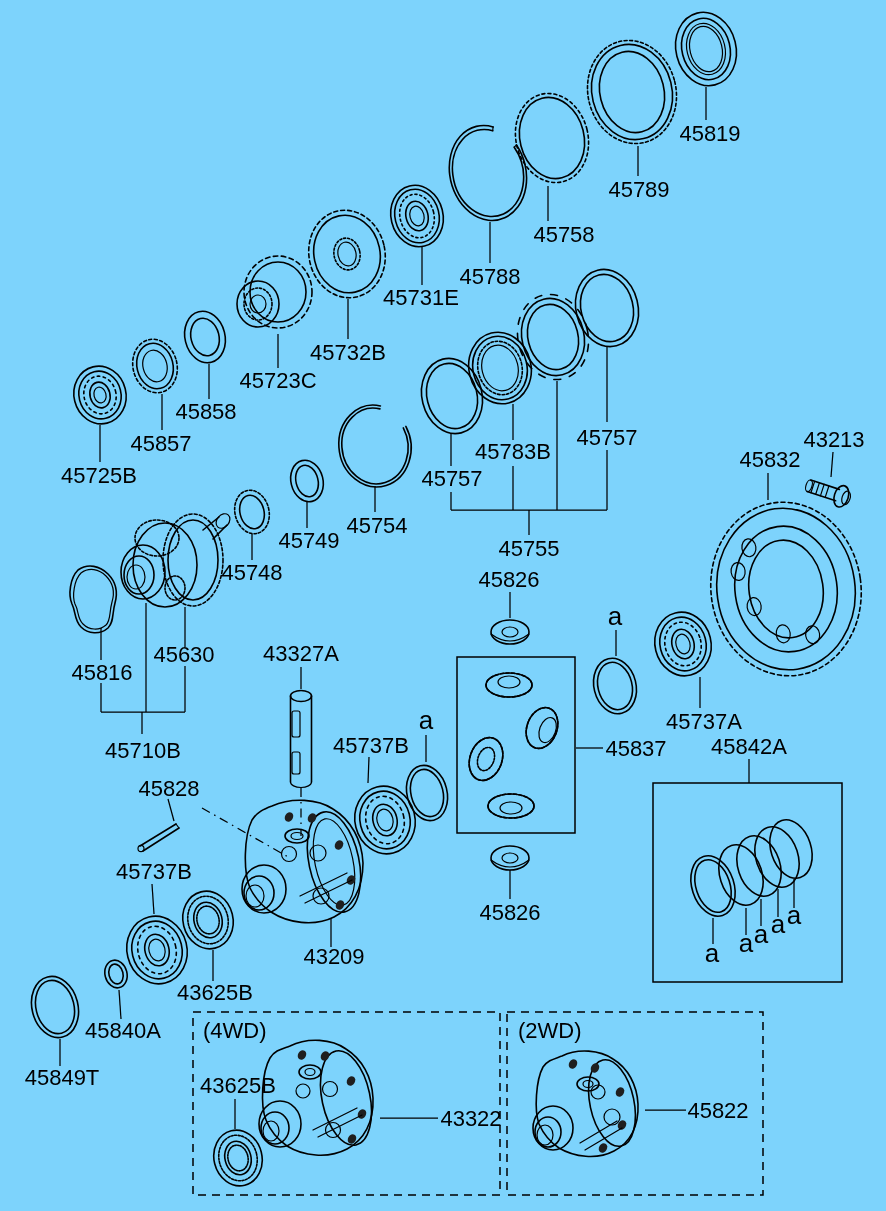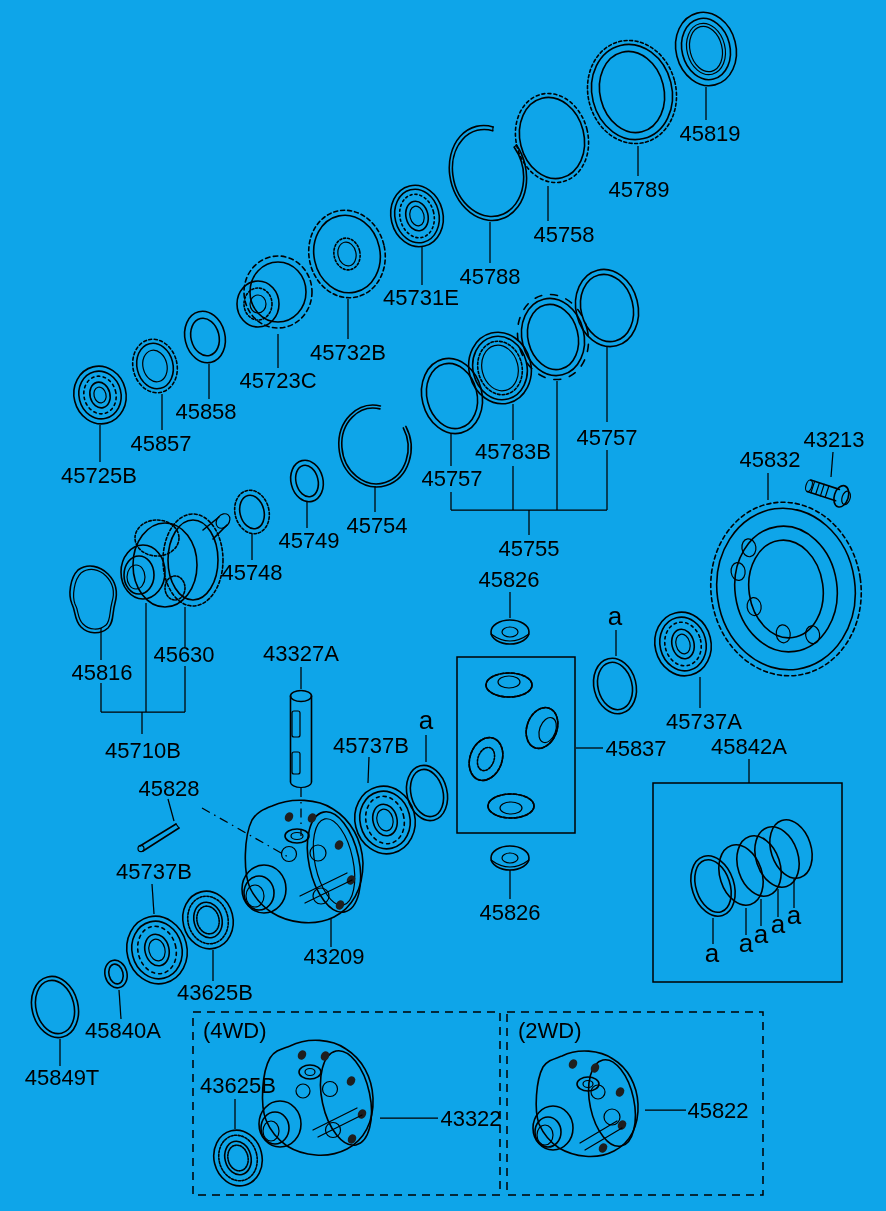--- a/index.html
+++ b/index.html
@@ -1,16 +1,16 @@
 <!DOCTYPE html>
 <html><head>
 <meta charset="utf-8">
 <style>
   html,body{margin:0;padding:0;background:#ffffff;}
-  .stage{position:relative;width:886px;height:1211px;background:#0ea5e9;overflow:hidden;}
+  .stage{position:relative;width:886px;height:1211px;background:#7dd3fc;overflow:hidden;}
   svg{display:block;}
   .s{fill:none;stroke:#000;stroke-width:1.6;stroke-linecap:round;stroke-linejoin:round;}
   .s2{fill:none;stroke:#000;stroke-width:1.2;stroke-linecap:round;stroke-linejoin:round;}
   .ld{fill:none;stroke:#000;stroke-width:1.25;}
   .dd{fill:none;stroke:#000;stroke-width:1.25;stroke-dasharray:9 5 1.5 5;}
   .bx{fill:none;stroke:#000;stroke-width:1.5;}
   .bxd{fill:none;stroke:#000;stroke-width:1.5;stroke-dasharray:8 6;}
   .dk{fill:#1f1f1f;stroke:none;}
   text{font-family:"Liberation Sans",sans-serif;font-size:22px;fill:#000;}
   .mid{text-anchor:middle;}

